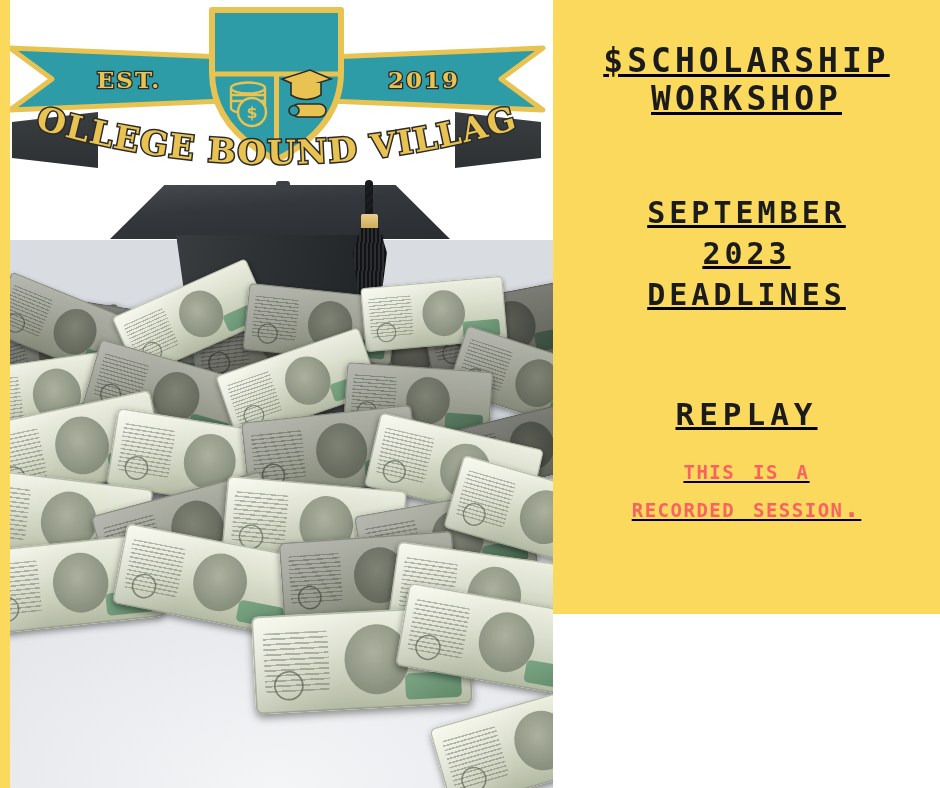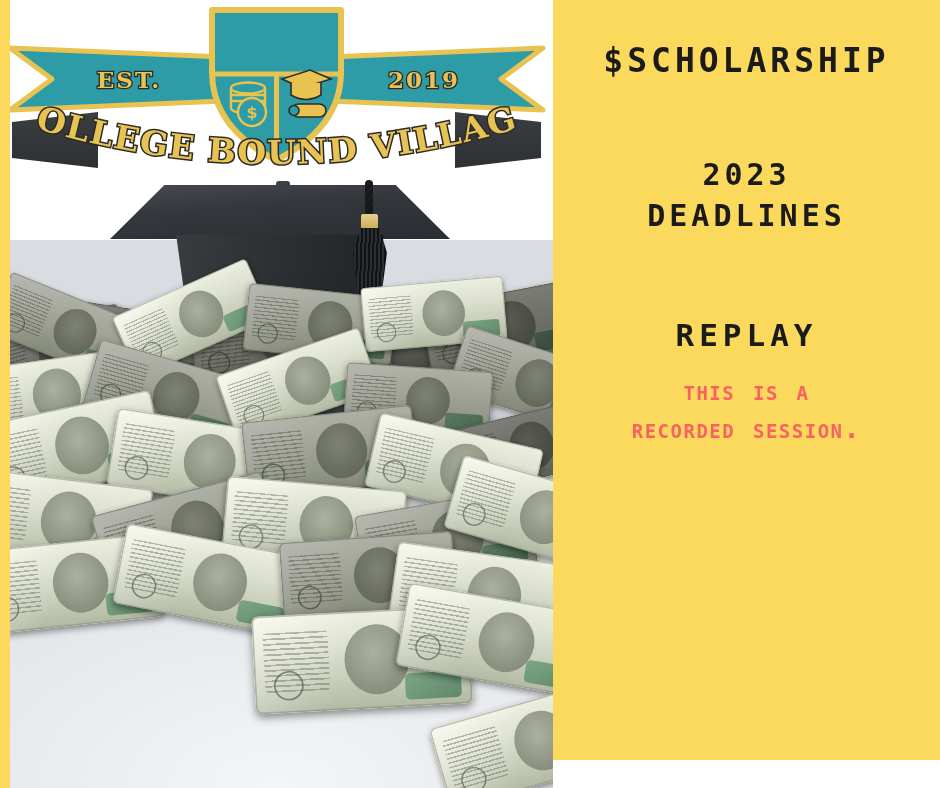--- a/index.html
+++ b/index.html
@@ -210,25 +210,26 @@
     background: linear-gradient(180deg, #3b3e41 0%, #2e3134 100%);
     z-index: 25;
   }
   .arrow-left  { left: 12px;  clip-path: polygon(0% 18%, 100% 0%, 100% 100%, 0% 82%); }
   .arrow-right { right: 12px; clip-path: polygon(0% 0%, 100% 18%, 100% 82%, 0% 100%); }
 
   
   .right-panel {
     position: absolute;
     left: 553px; top: 0;
-    width: 387px; height: 760px;
+    width: 387px; height: 614px;
     background: #fbd95c;
     display: flex;
     flex-direction: column;
     align-items: center;
+    text-decoration: underline;
   }
   .block { width: 100%; text-align: center; }
 
   .headline {
     margin-top: 42px;
     color: #1b1b1b;
     font-size: 33px;
     line-height: 38px;
     letter-spacing: 4px;
     font-weight: 700;
@@ -479,23 +480,25 @@
       </svg>
     </div>
 
     <div class="left-edge-strip"></div>
   </div>
 
   <div class="right-panel">
 
     <div class="block headline">
       <span class="ln">$Scholarship</span>
+      <span class="ln">Workshop</span>
     </div>
 
     <div class="block body-block">
+      <span class="ln">September</span>
       <span class="ln">2023</span>
       <span class="ln">Deadlines</span>
     </div>
 
     <div class="block replay">
       <span class="ln">Replay</span>
     </div>
 
     <div class="block note">
       <span class="ln">This is a</span>

